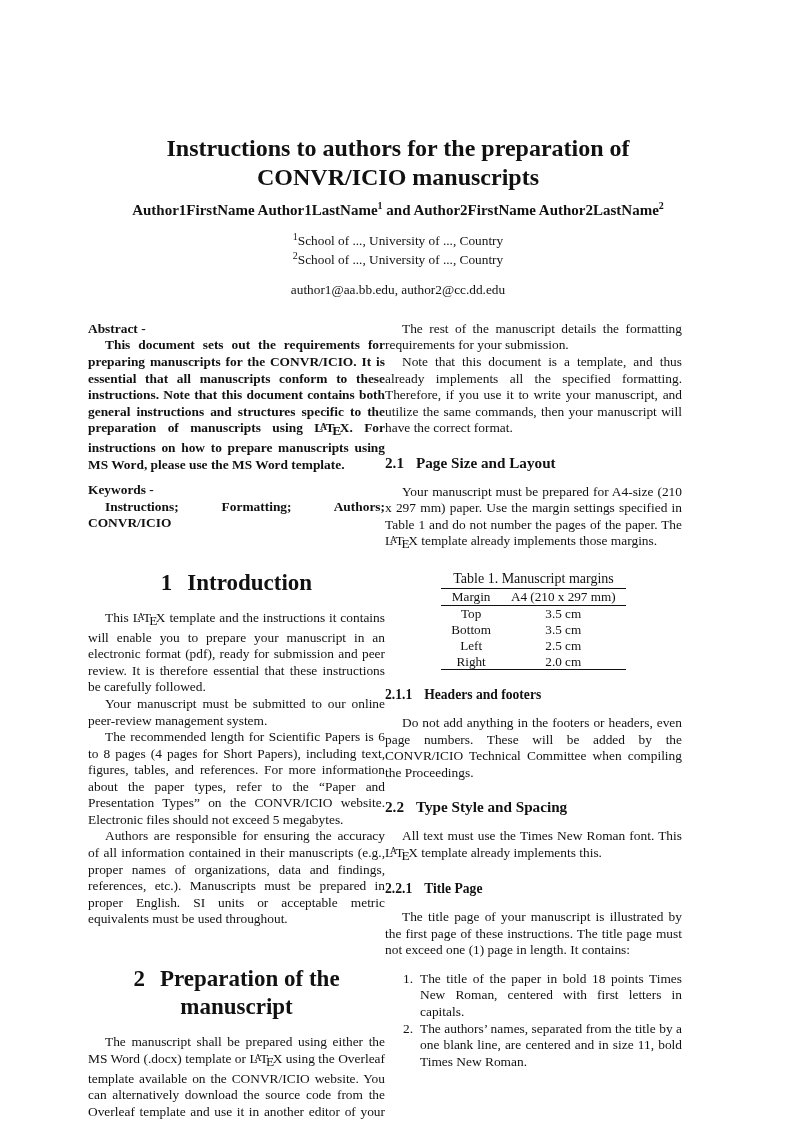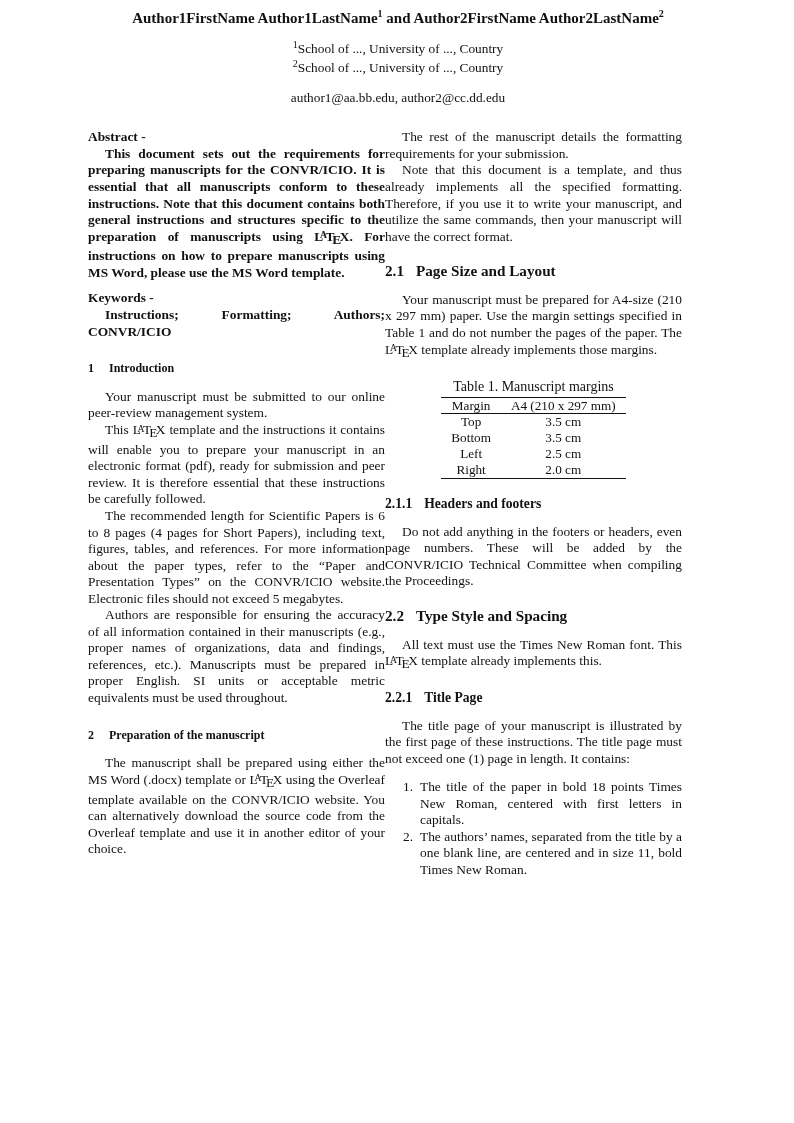--- a/index.html
+++ b/index.html
@@ -25,21 +25,21 @@
   .emails { margin-top:13px; text-align:center; font-size:13.3px; }
 
   
   .columns { display:flex; margin-top:23px; }
   .col { width:297px; font-size:13.4px; line-height:1.235; text-align:justify; }
   .col p { text-indent:17px; margin:0; }
   .bold-block p { font-weight:bold; }
   .run-head { font-weight:bold; margin-top:9px; }
   .run-head:first-child { margin-top:0; }
 
-  h2.sec { font-size:12px; font-weight:bold; margin:21px 0 13px; text-align:left; }
+  h2.sec { font-size:23px; font-weight:bold; margin:37px 0 13px; text-align:center; }
   h2.sec .num { margin-right:15px; }
   h3.subsec { font-size:15.2px; font-weight:bold; margin:17px 0 11px; text-align:left; }
   h3.subsec .num { margin-right:12px; }
   h4.subsubsec { font-size:13.6px; font-weight:bold; margin:17px 0 11px; text-align:left; }
   h4.subsubsec .num { margin-right:12px; }
 
   
   .tablebox { margin:17px 0 6px; }
   .tbl-caption { text-align:center; font-size:14px; margin-bottom:1px; }
   table.margins { border-collapse:collapse; margin:0 auto; font-size:13.2px; line-height:1.2; }
@@ -56,20 +56,24 @@
   
   .lxA { font-size:0.72em; vertical-align:0.26em; margin-left:-0.34em; margin-right:-0.15em; }
   .lxE { vertical-align:-0.24em; margin-left:-0.16em; margin-right:-0.11em; }
 </style>
 </head>
 <body>
 
 <div class="page">
   <div class="content">
 
+    <div class="doc-title">
+      <div>Instructions to authors for the preparation of</div>
+      <div>CONVR/ICIO manuscripts</div>
+    </div>
 
     <div class="byline">
       <span>Author1FirstName Author1LastName</span><sup>1</sup><span> and </span><span>Author2FirstName Author2LastName</span><sup>2</sup>
     </div>
 
     <div class="affils">
       <div class="affil"><sup>1</sup><span>School of ..., University of ..., Country</span></div>
       <div class="affil"><sup>2</sup><span>School of ..., University of ..., Country</span></div>
     </div>
 
@@ -79,22 +83,22 @@
 
       <div class="col">
         <div class="bold-block">
           <div class="run-head">Abstract -</div>
           <p>This document sets out the requirements for preparing manuscripts for the CONVR/ICIO. It is essential that all manuscripts conform to these instructions. Note that this document contains both general instructions and structures specific to the preparation of manuscripts using L<span class="lxA">A</span>T<span class="lxE">E</span>X. For instructions on how to prepare manuscripts using MS Word, please use the MS Word template.</p>
           <div class="run-head">Keywords -</div>
           <p>Instructions; Formatting; Authors; CONVR/ICIO</p>
         </div>
 
         <h2 class="sec"><span class="num">1</span><span>Introduction</span></h2>
+        <p>This L<span class="lxA">A</span>T<span class="lxE">E</span>X template and the instructions it contains will enable you to prepare your manuscript in an electronic format (pdf), ready for submission and peer review. It is therefore essential that these instructions be carefully followed.</p>
         <p>Your manuscript must be submitted to our online peer-review management system.</p>
-        <p>This L<span class="lxA">A</span>T<span class="lxE">E</span>X template and the instructions it contains will enable you to prepare your manuscript in an electronic format (pdf), ready for submission and peer review. It is therefore essential that these instructions be carefully followed.</p>
         <p>The recommended length for Scientific Papers is 6 to 8 pages (4 pages for Short Papers), including text, figures, tables, and references. For more information about the paper types, refer to the “Paper and Presentation Types” on the CONVR/ICIO website. Electronic files should not exceed 5 megabytes.</p>
         <p>Authors are responsible for ensuring the accuracy of all information contained in their manuscripts (e.g., proper names of organizations, data and findings, references, etc.). Manuscripts must be prepared in proper English. SI units or acceptable metric equivalents must be used throughout.</p>
 
         <h2 class="sec"><span class="num">2</span><span>Preparation of the manuscript</span></h2>
         <p>The manuscript shall be prepared using either the MS Word (.docx) template or L<span class="lxA">A</span>T<span class="lxE">E</span>X using the Overleaf template available on the CONVR/ICIO website. You can alternatively download the source code from the Overleaf template and use it in another editor of your choice.</p>
       </div>
 
       <div class="col">
         <p>The rest of the manuscript details the formatting requirements for your submission.</p>
         <p>Note that this document is a template, and thus already implements all the specified formatting. Therefore, if you use it to write your manuscript, and utilize the same commands, then your manuscript will have the correct format.</p>

